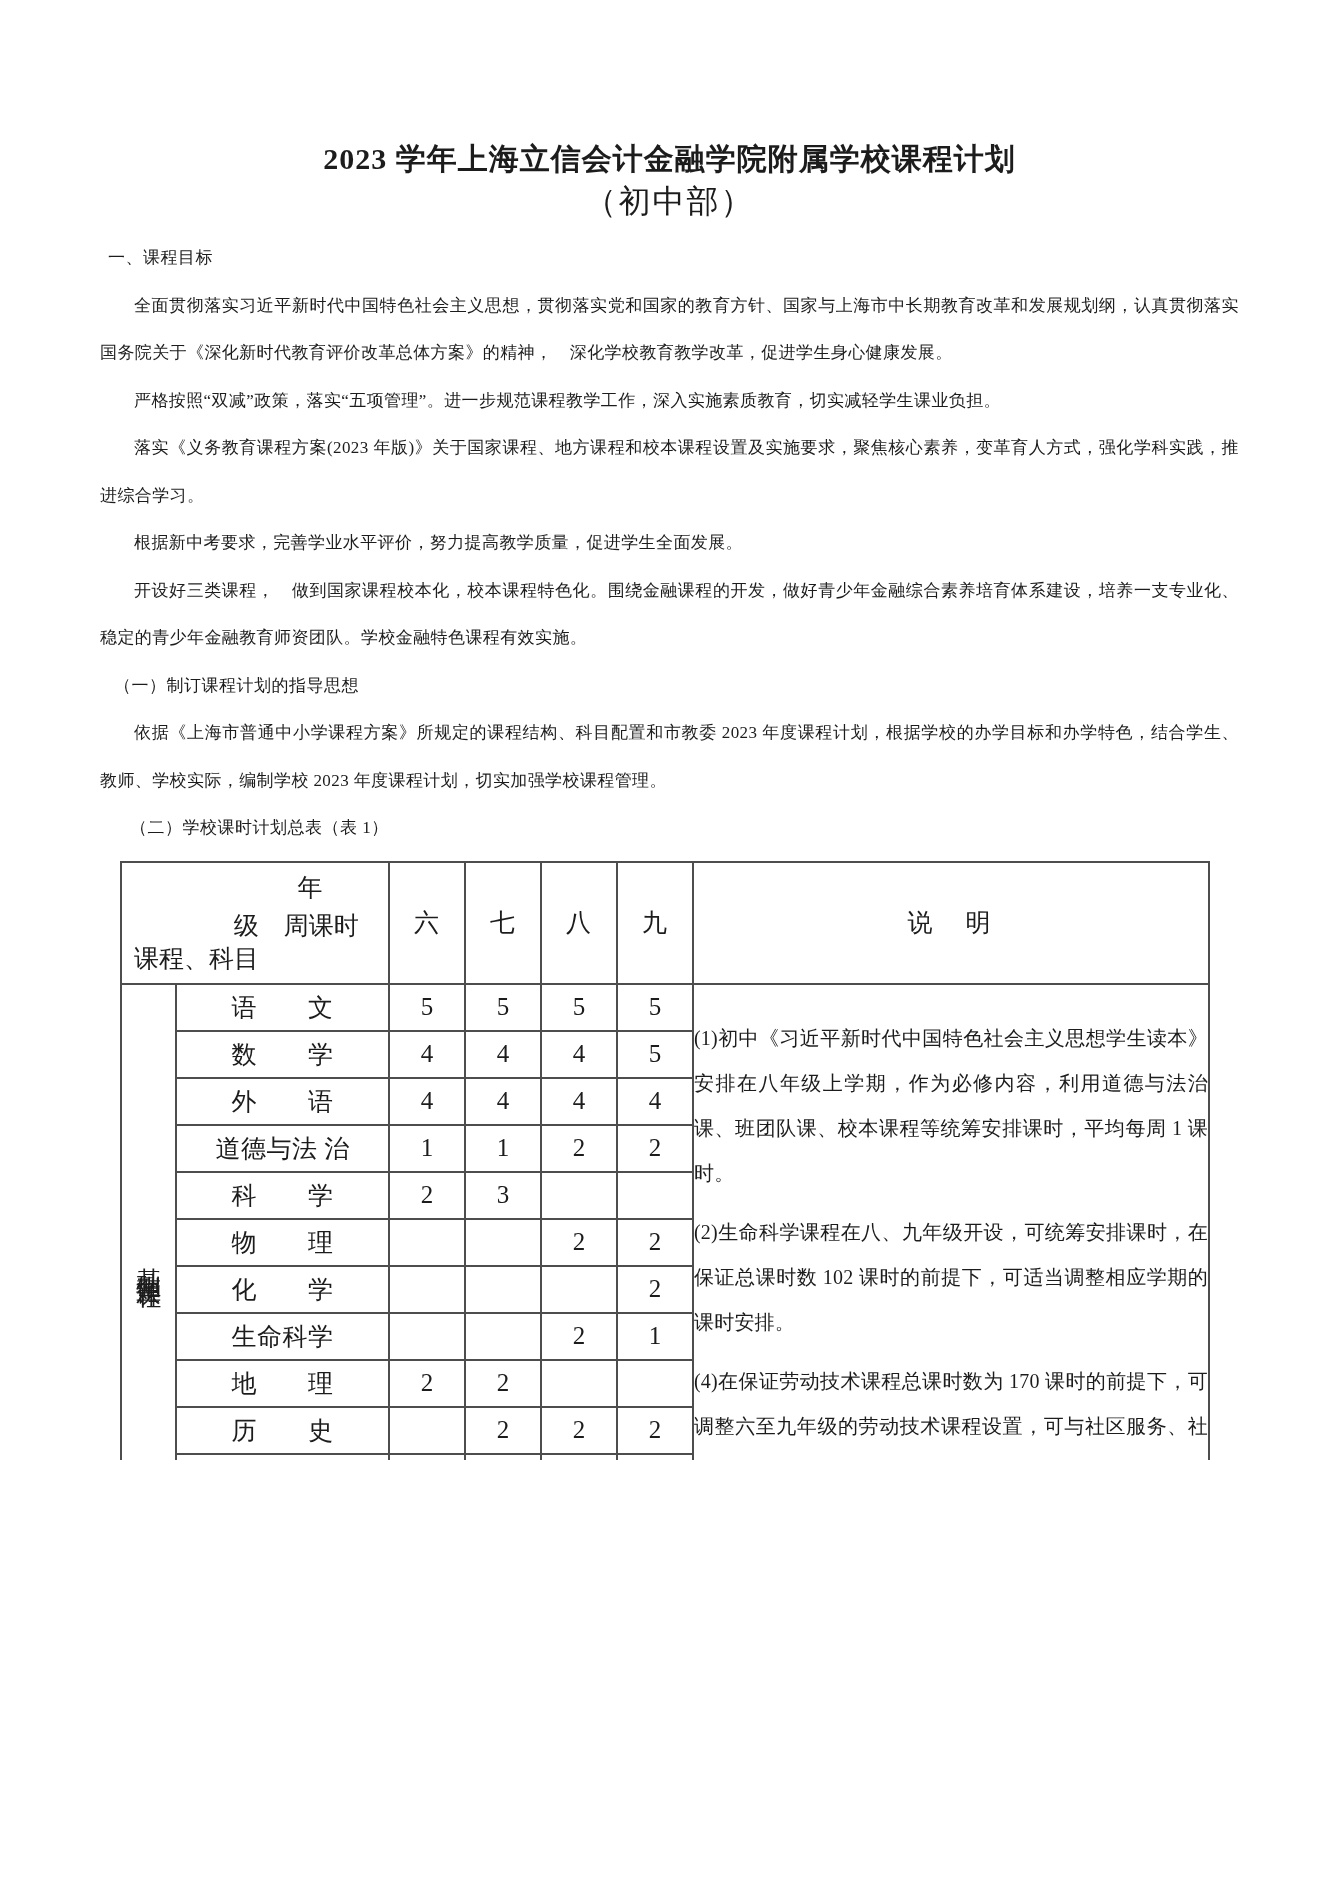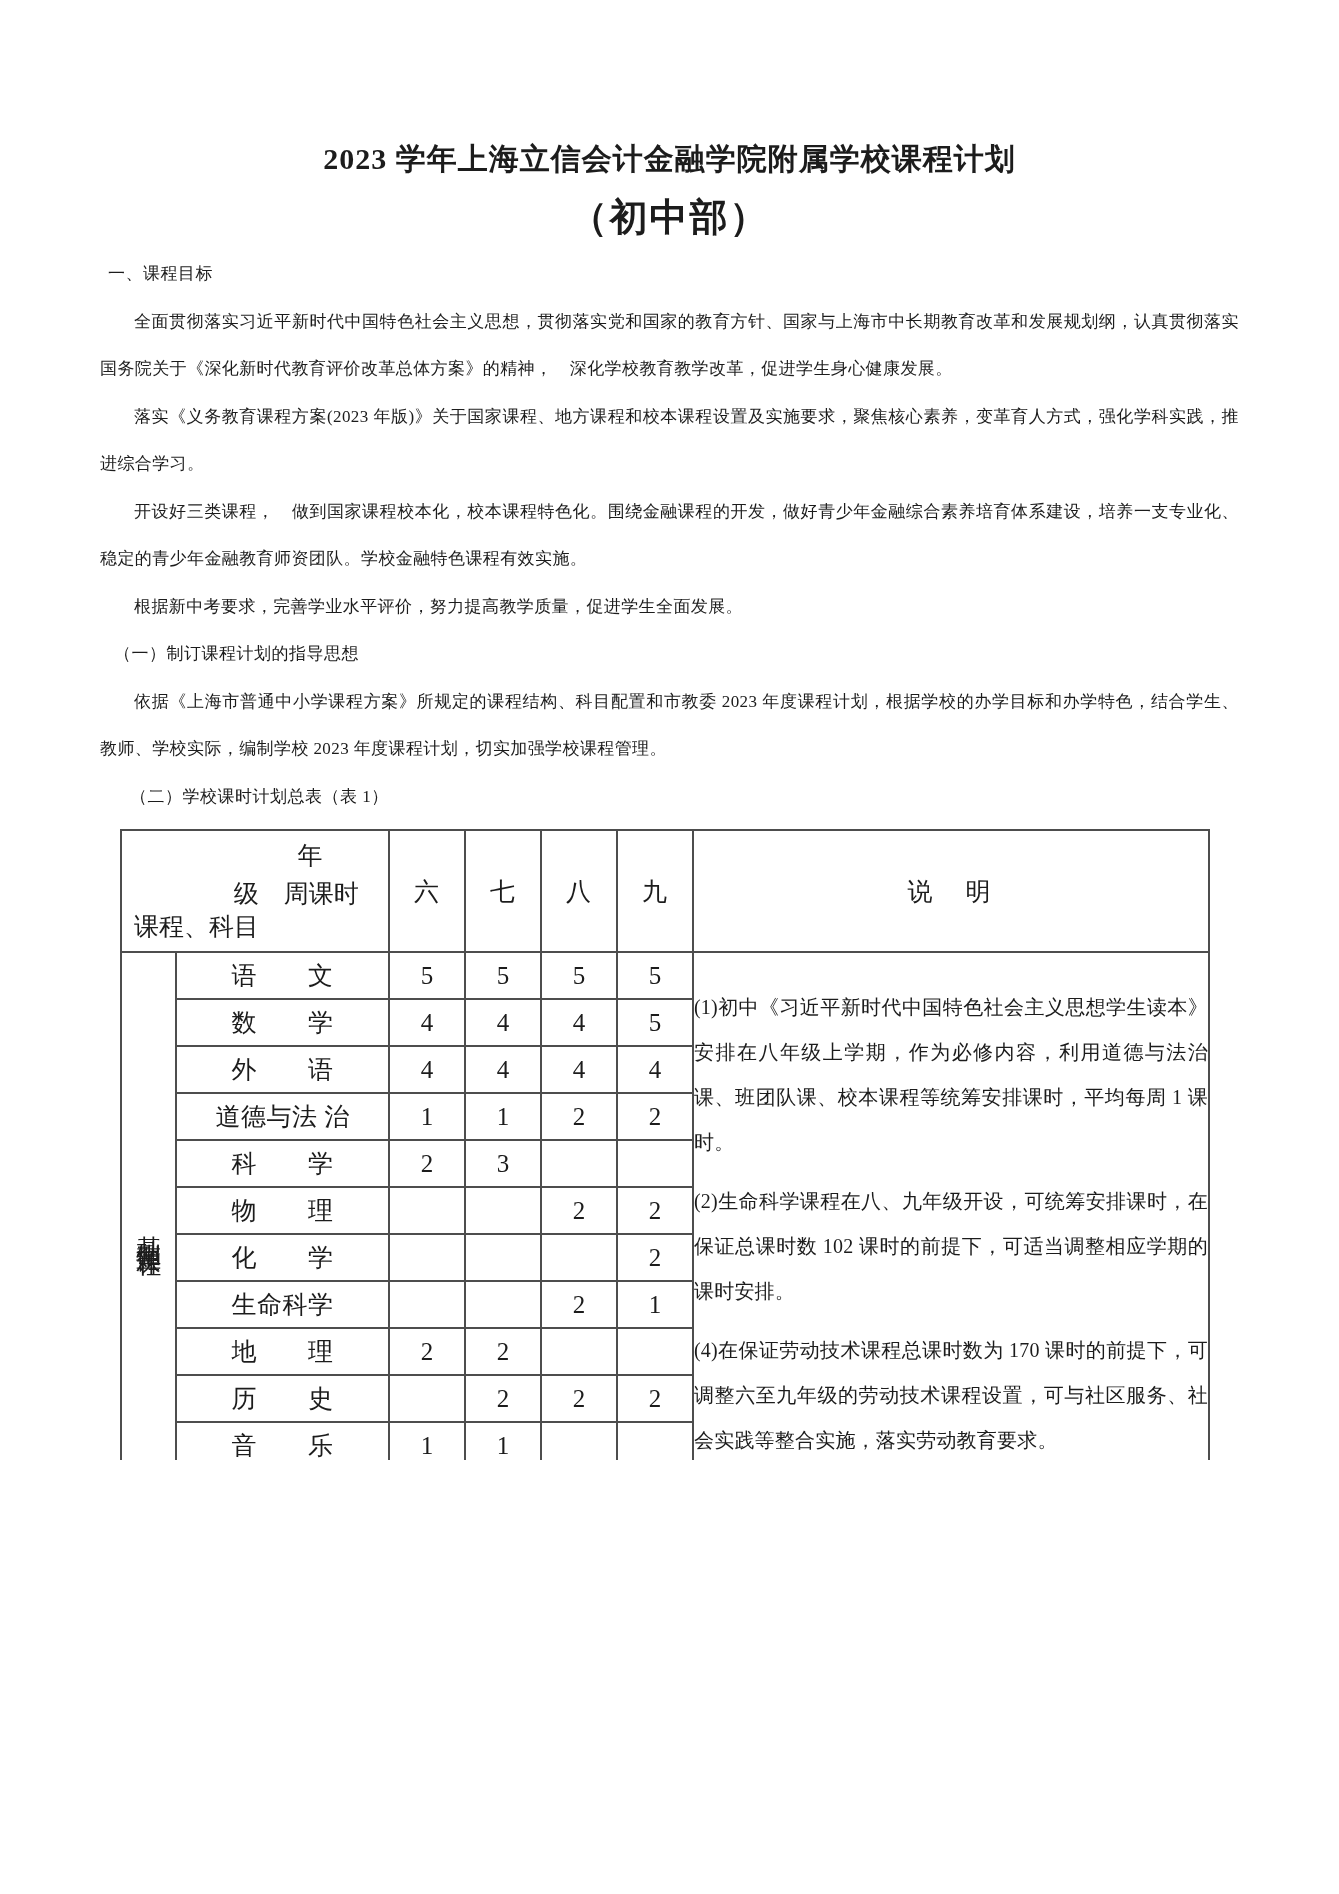--- a/index.html
+++ b/index.html
@@ -19,23 +19,23 @@
     color: #1c1c1c;
   }
   .doc-title {
     font-size: 30px;
     font-weight: bold;
     text-align: center;
     line-height: 38px;
     letter-spacing: 1px;
   }
   .doc-subtitle {
-    margin-top: 20px;
-    font-size: 38px;
-    font-weight: bold;
+    margin-top: 4px;
+    font-size: 32px;
+    font-weight: normal;
     text-align: center;
     line-height: 38px;
     letter-spacing: 2px;
   }
   .content {
     margin-top: 14px;
     font-size: 17px;
     line-height: 47.5px;
   }
   .content p {
@@ -120,23 +120,24 @@
 <body>
 
 <div class="page">
 
   <div class="doc-title">2023 学年上海立信会计金融学院附属学校课程计划</div>
   <div class="doc-subtitle">（初中部）</div>
 
   <div class="content">
     <p class="h-level1">一、课程目标</p>
     <p class="para">全面贯彻落实习近平新时代中国特色社会主义思想，贯彻落实党和国家的教育方针、国家与上海市中长期教育改革和发展规划纲，认真贯彻落实国务院关于《深化新时代教育评价改革总体方案》的精神，　深化学校教育教学改革，促进学生身心健康发展。</p>
+    <p class="para">严格按照“双减”政策，落实“五项管理”。进一步规范课程教学工作，深入实施素质教育，切实减轻学生课业负担。</p>
     <p class="para">落实《义务教育课程方案(2023 年版)》关于国家课程、地方课程和校本课程设置及实施要求，聚焦核心素养，变革育人方式，强化学科实践，推进综合学习。</p>
+    <p class="para">根据新中考要求，完善学业水平评价，努力提高教学质量，促进学生全面发展。</p>
     <p class="para">开设好三类课程，　做到国家课程校本化，校本课程特色化。围绕金融课程的开发，做好青少年金融综合素养培育体系建设，培养一支专业化、稳定的青少年金融教育师资团队。学校金融特色课程有效实施。</p>
-    <p class="para">根据新中考要求，完善学业水平评价，努力提高教学质量，促进学生全面发展。</p>
 
     <p class="h-level2">（一）制订课程计划的指导思想</p>
     <p class="para">依据《上海市普通中小学课程方案》所规定的课程结构、科目配置和市教委 2023 年度课程计划，根据学校的办学目标和办学特色，结合学生、教师、学校实际，编制学校 2023 年度课程计划，切实加强学校课程管理。</p>
     <p class="table-caption">（二）学校课时计划总表（表 1）</p>
   </div>
 
   <div class="table-clip">
     <table class="plan">
       <colgroup>
         <col style="width:55px">

